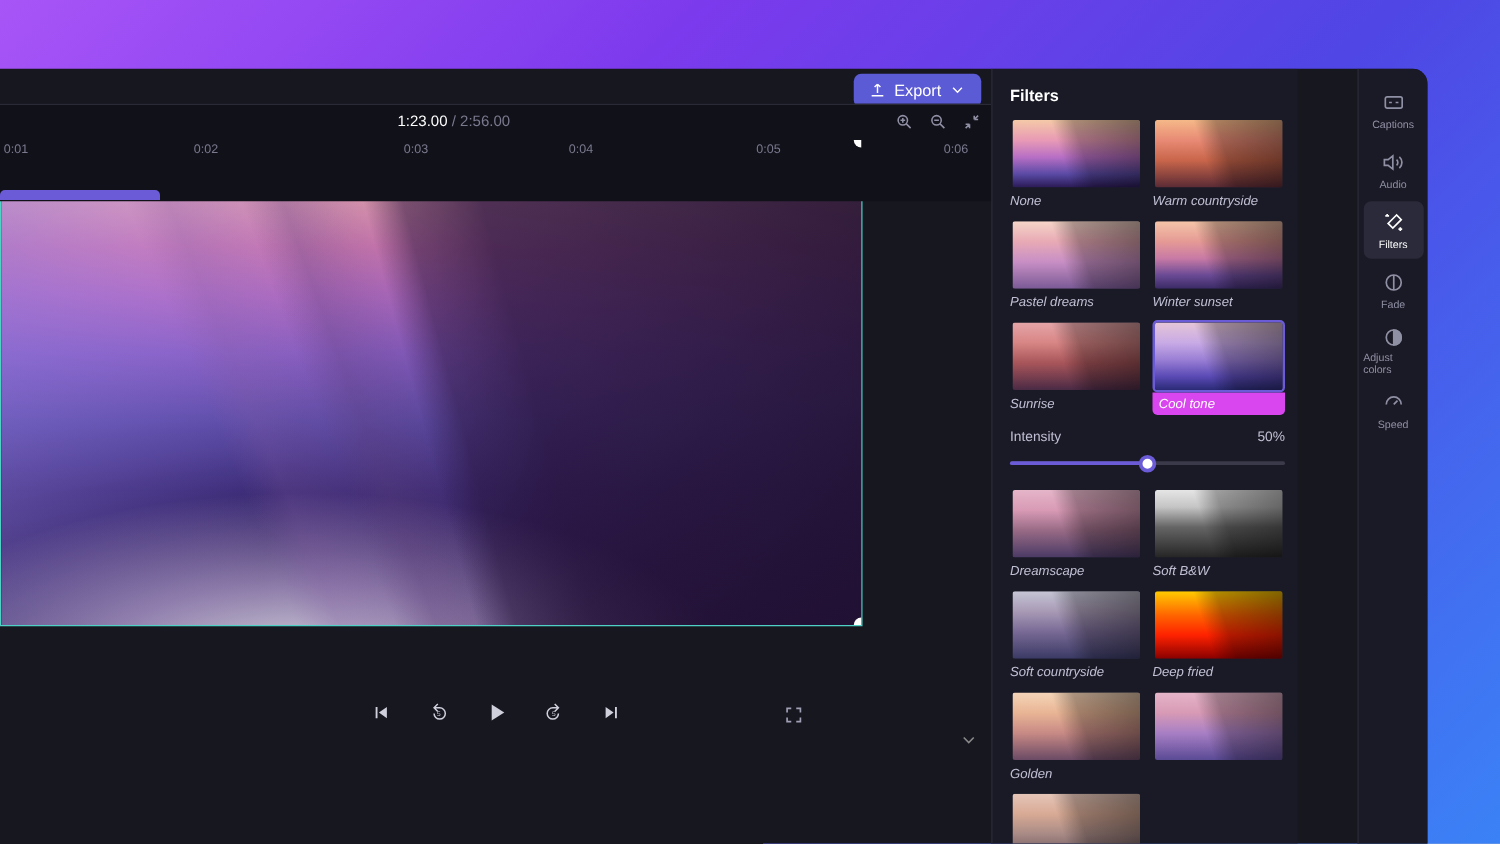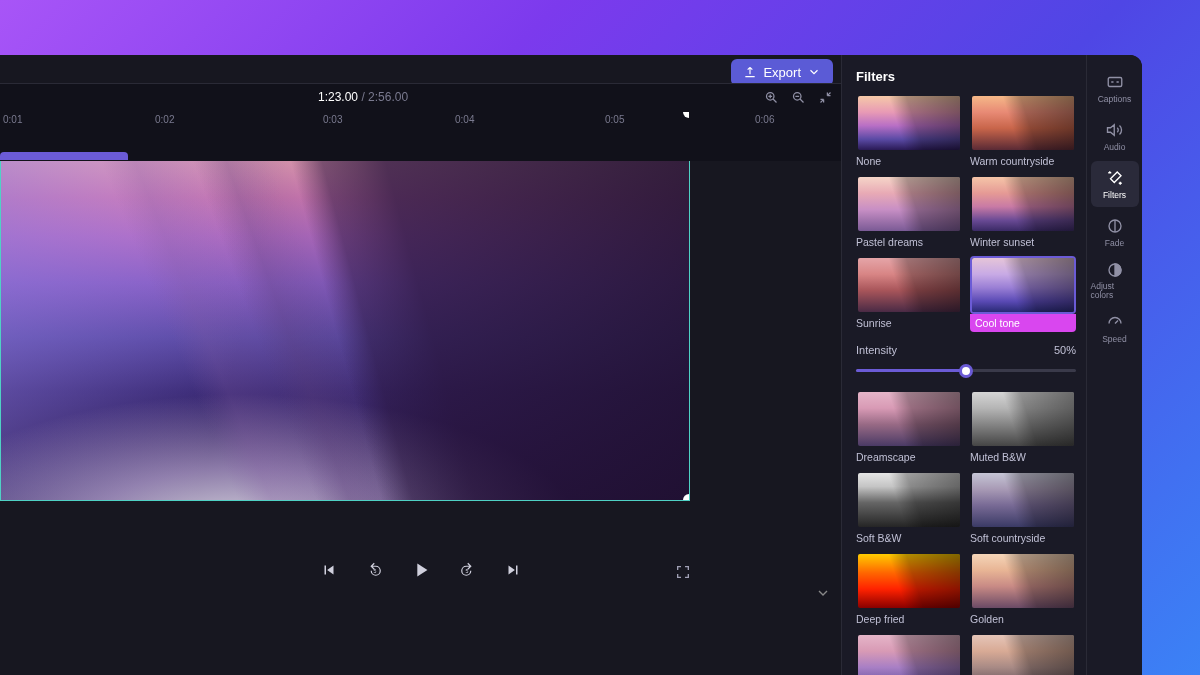--- a/index.html
+++ b/index.html
@@ -211,21 +211,21 @@
     color: #fff;
     font-size: 13px;
     font-weight: 600;
     margin-bottom: 10px;
   }
   .filter-grid {
     display: grid;
     grid-template-columns: 1fr 1fr;
     gap: 6px 8px;
   }
-  .filter-item { cursor: pointer; }
+  .filter-item { cursor: pointer; font-style: italic; }
   .filter-thumb {
     width: 100%;
     height: 58px;
     border-radius: 4px;
     border: 2px solid transparent;
     overflow: hidden;
     position: relative;
   }
   .filter-item.selected .filter-thumb {
     border-color: #6b5bd6;
@@ -289,20 +289,21 @@
   
   .tool-sidebar {
     width: 56px;
     background: #1a1a26;
     border-left: 1px solid #2a2a36;
     display: flex;
     flex-direction: column;
     align-items: center;
     padding-top: 10px;
     gap: 2px;
+    margin-left: 48px;
   }
   .tool-item {
     width: 48px;
     height: 46px;
     display: flex;
     flex-direction: column;
     align-items: center;
     justify-content: center;
     gap: 3px;
     cursor: pointer;
@@ -514,28 +515,20 @@
       <div class="filter-item">
         <div class="filter-thumb">
             <div class="m f-dream">
               <div class="thumb-ridges"></div>
             </div>
           </div>
         <div class="filter-label">Dreamscape</div>
       </div>
       <div class="filter-item">
         <div class="filter-thumb">
-            <div class="m f-muted">
-              <div class="thumb-ridges"></div>
-            </div>
-          </div>
-        <div class="filter-label">Muted B&amp;W</div>
-      </div>
-      <div class="filter-item">
-        <div class="filter-thumb">
             <div class="m f-soft">
               <div class="thumb-ridges"></div>
             </div>
           </div>
         <div class="filter-label">Soft B&amp;W</div>
       </div>
       <div class="filter-item">
         <div class="filter-thumb">
             <div class="m f-coolc">
               <div class="thumb-ridges"></div>

